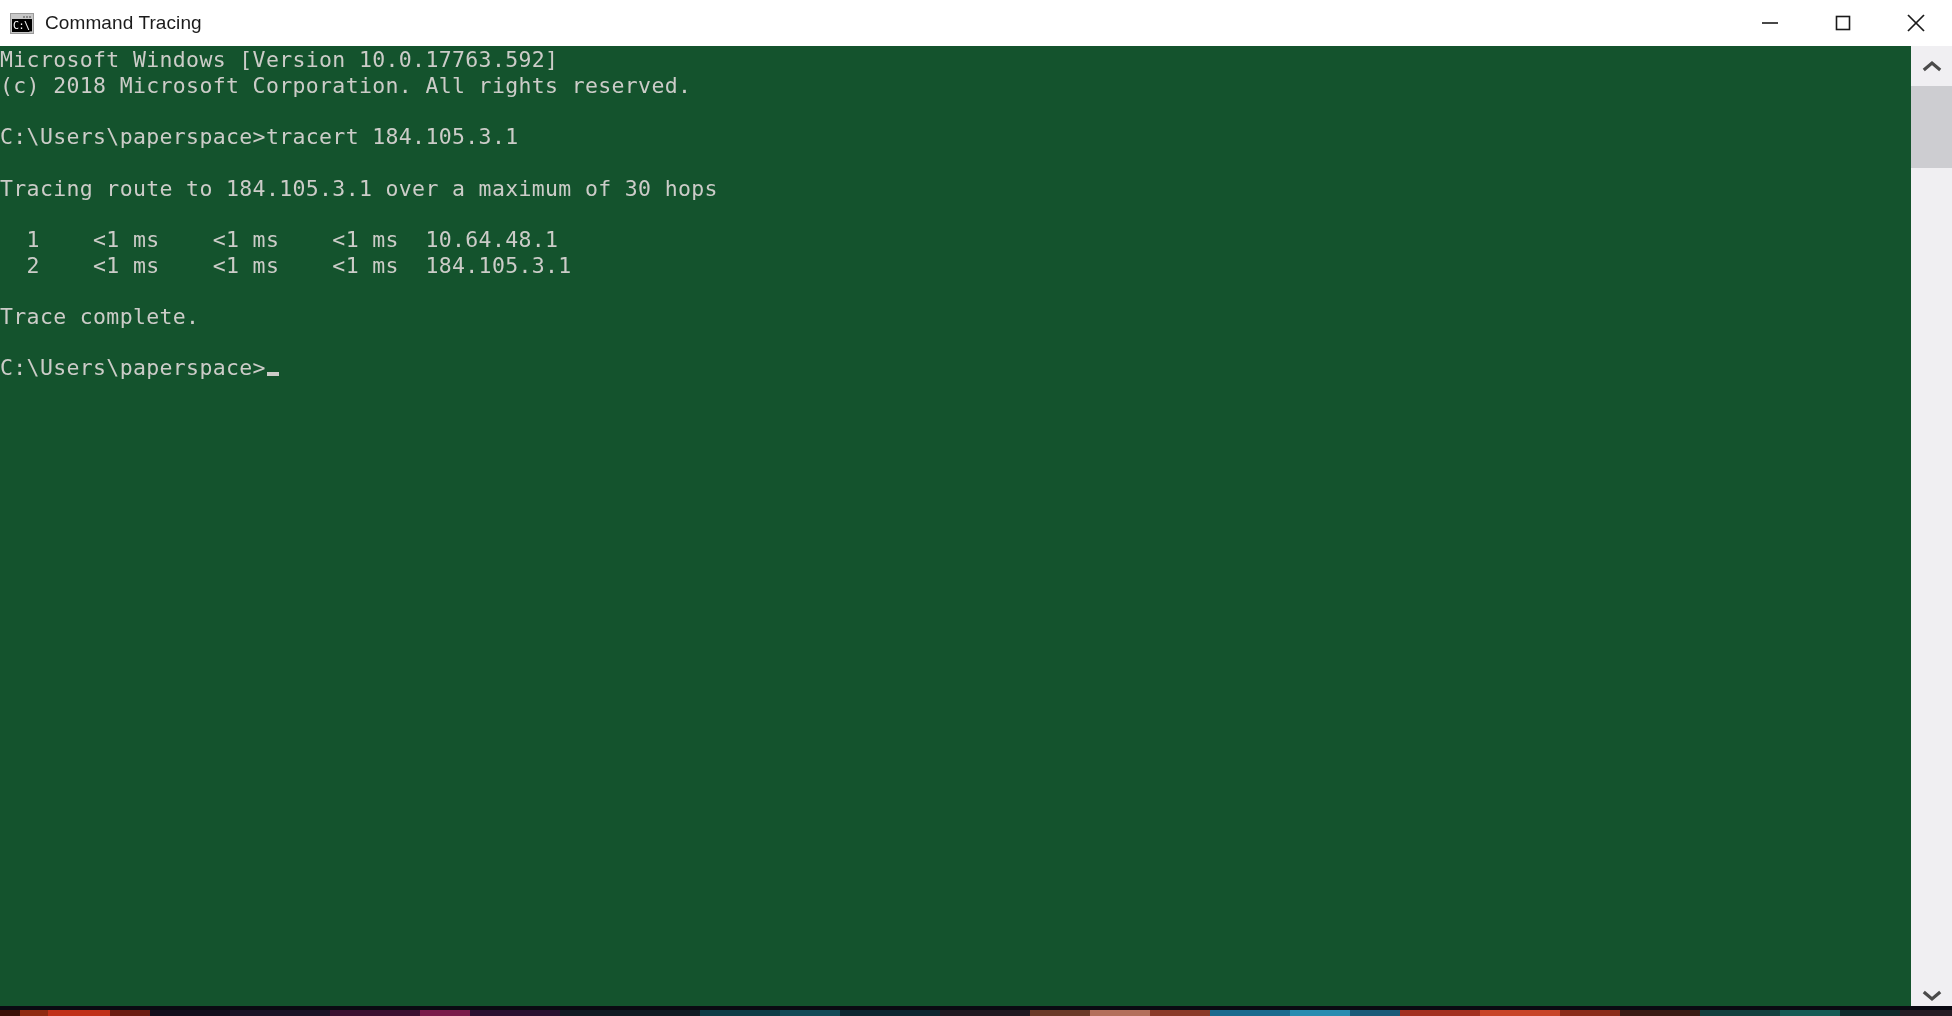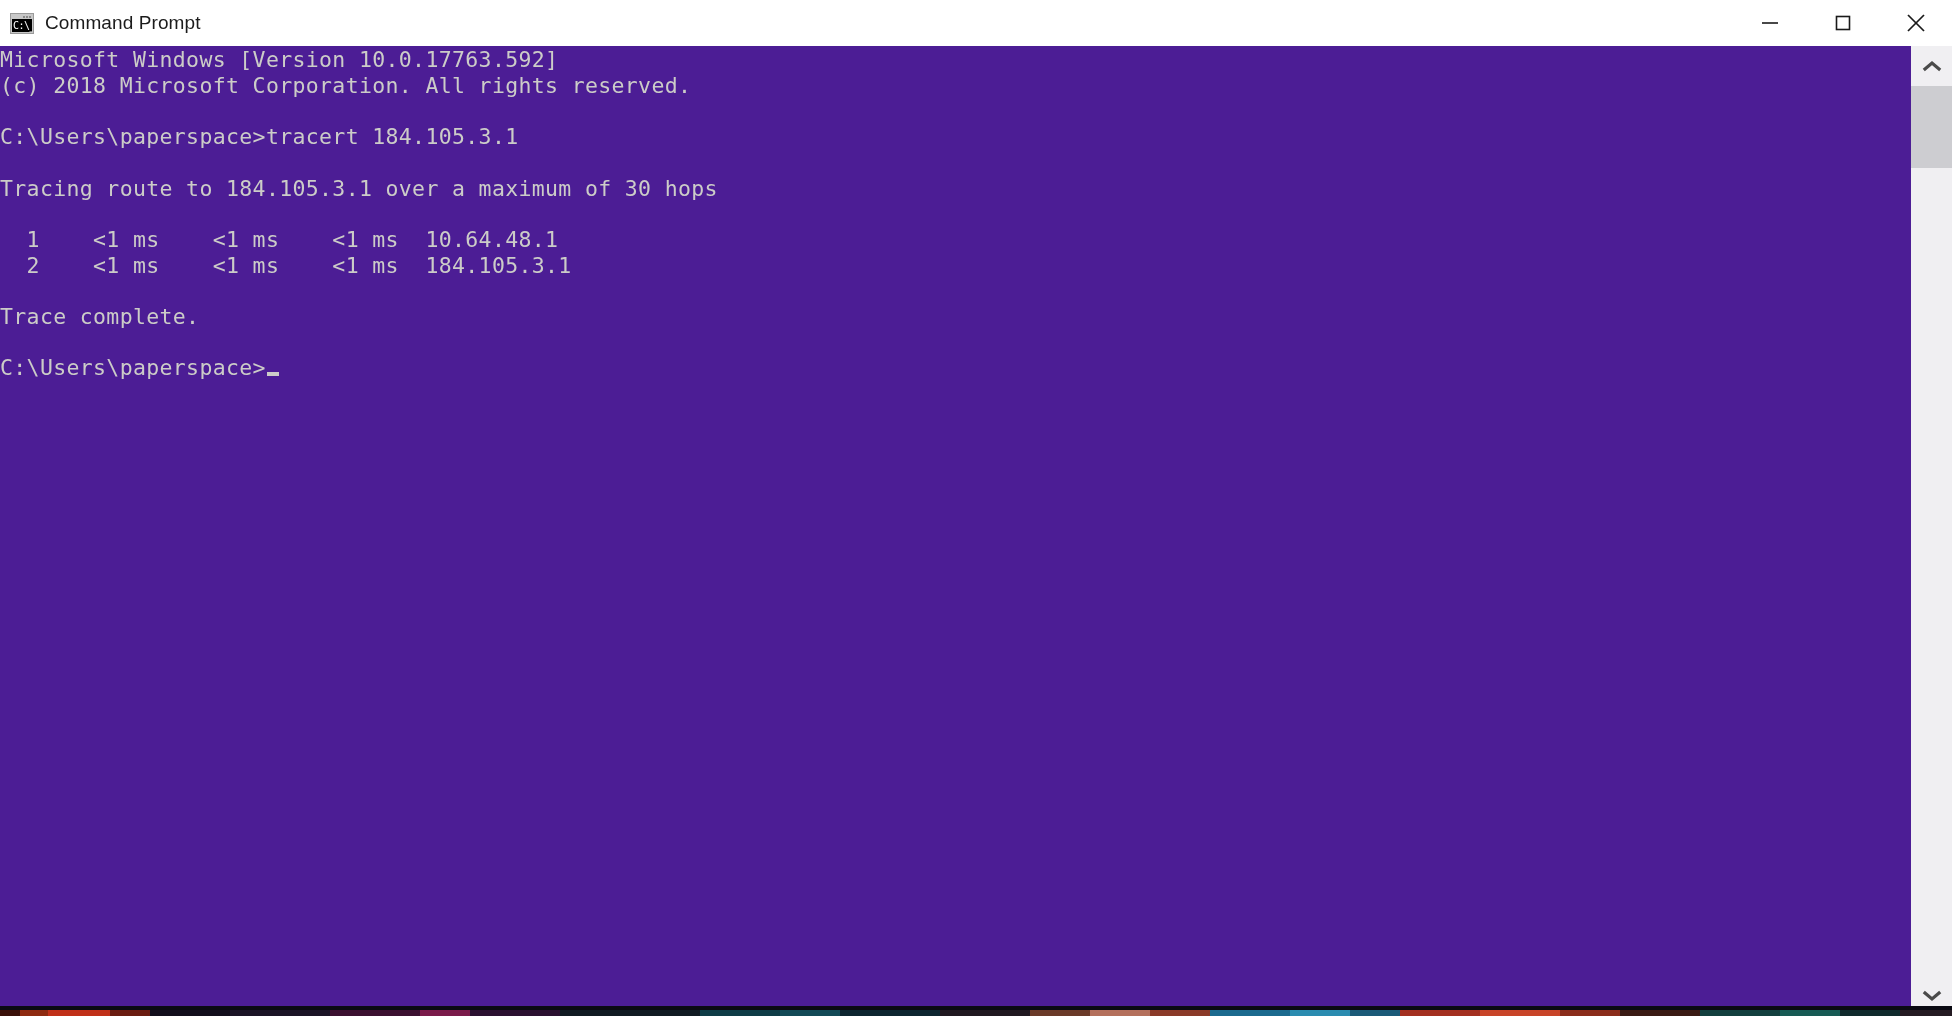--- a/index.html
+++ b/index.html
@@ -113,21 +113,21 @@
 
   
   #console-area {
     flex: 1 1 auto;
     display: flex;
     position: relative;
     min-height: 0;
   }
   #console {
     flex: 1 1 auto;
-    background: #4c1d95;
+    background: #14532d;
     position: relative;
     overflow: hidden;
   }
   #console-text {
     margin: 0;
     padding: 0;
     color: #ccccc8;
     font-family: "DejaVu Sans Mono", monospace;
     font-size: 21.5px;
     line-height: 25.7px;
@@ -232,21 +232,21 @@
 
 <div id="window">
 
   <div id="titlebar">
     <div id="title-left">
       <span class="cmd-icon">
         <span class="icon-bar"></span>
         <span class="icon-dots"></span>
         <span class="icon-screen">C:\_</span>
       </span>
-      <span id="title-text">Command Prompt</span>
+      <span id="title-text">Command Tracing</span>
     </div>
 
     <div id="title-spacer"></div>
 
     <div id="window-controls">
       <button class="win-btn" aria-label="Minimize">
         <svg width="28" height="28" viewBox="0 0 28 28">
           <line x1="6" y1="14" x2="22" y2="14" stroke="#1a1a1a" stroke-width="1.6"></line>
         </svg>
       </button>

